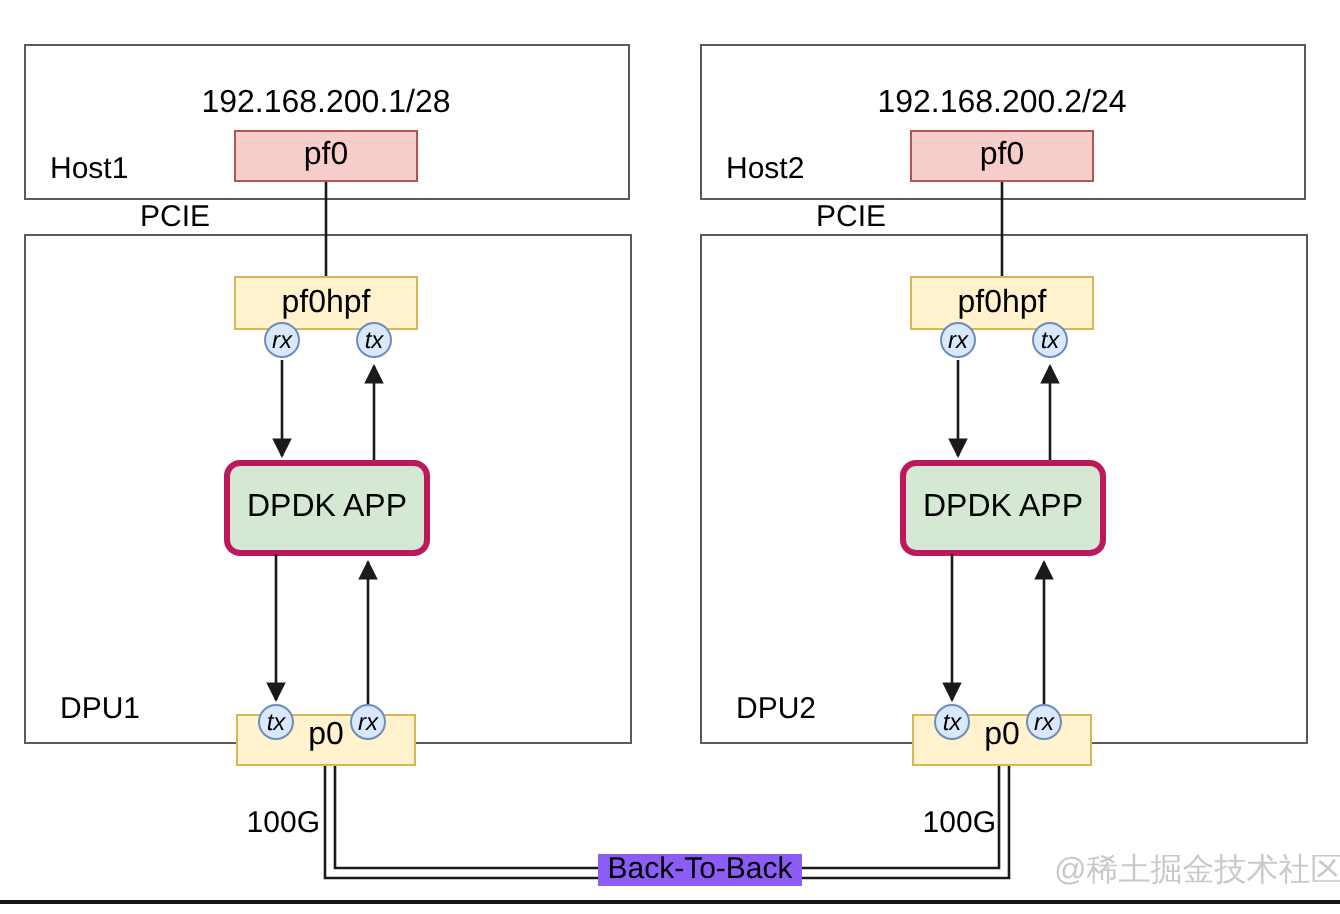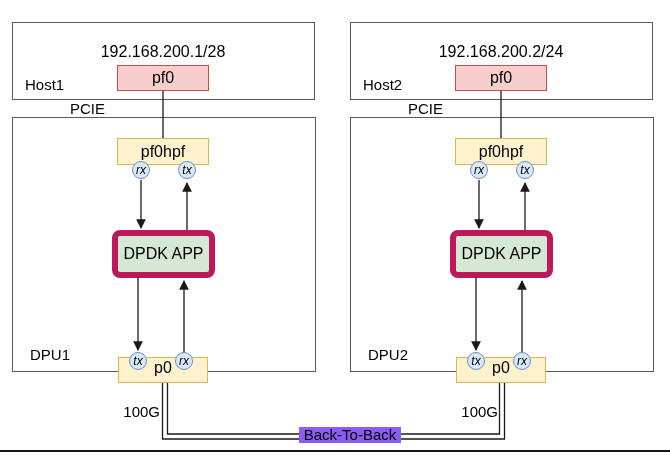--- a/index.html
+++ b/index.html
@@ -24,21 +24,21 @@
   .dpu-label{left:18px;top:346px;}
   .speed-label{left:60px;top:403px;width:88px;text-align:right;}
 
   .node{position:absolute;display:flex;align-items:center;justify-content:center;
     font-size:16px;line-height:18px;}
   .pf0{left:105px;top:65px;width:92px;height:26px;
     background:#f8cecc;border:1px solid #b85450;}
   .pf0hpf{left:105px;top:138px;width:92px;height:27px;
     background:#fff2cc;border:1px solid #d6b656;}
   .dpdk{left:100px;top:230px;width:103px;height:48px;border-radius:8px;
-    background:#d5e8d4;border:6px solid #be185d;}
+    background:#d5e8d4;border:3px solid #be185d;}
   .p0{left:106px;top:357px;width:90px;height:26px;
     background:#fff2cc;border:1px solid #d6b656;
     align-items:flex-end;padding-bottom:5px;}
 
   .queue{position:absolute;width:18px;height:18px;border-radius:50%;
     background:#dae8fc;border:1px solid #6c8ebf;
     display:flex;align-items:center;justify-content:center;
     font-size:12px;line-height:12px;z-index:3;font-style:italic;}
   .q-rx-top{left:120px;top:161px;}
   .q-tx-top{left:166px;top:161px;}
@@ -117,14 +117,15 @@
       <path d="M525,230 V183" marker-end="url(#arrow)"></path>
       <path d="M476,277 V350" marker-end="url(#arrow)"></path>
       <path d="M522,353 V281" marker-end="url(#arrow)"></path>
 
       <path d="M162.5,383 V439 H504.5 V383"></path>
       <path d="M167.5,383 V434 H499.5 V383"></path>
     </g>
   </svg>
 
   <div class="btb-label">Back-To-Back</div>
+  <div class="watermark">@稀土掘金技术社区</div>
   <div class="bottom-rule"></div>
 </div>
 
 </body></html>

